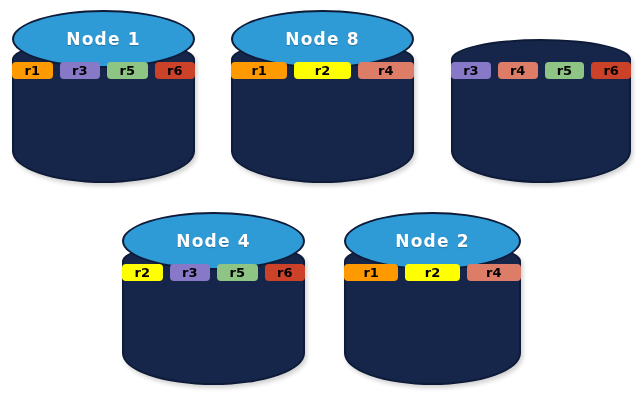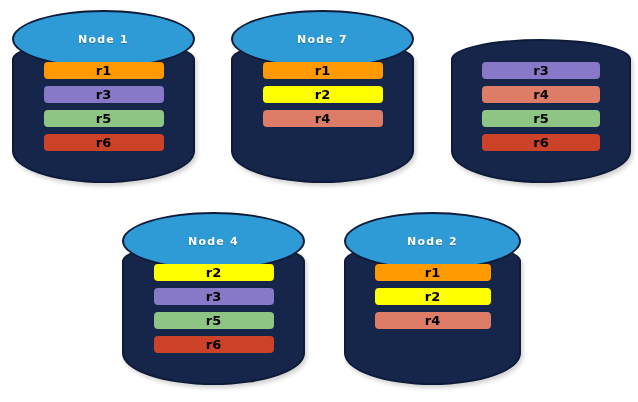--- a/index.html
+++ b/index.html
@@ -52,33 +52,33 @@
     border: 2px solid #0E1B38;
     border-radius: 50%;
     display: flex;
     align-items: center;
     justify-content: center;
   }
 
   .node-label {
     color: #ffffff;
     font-weight: bold;
-    font-size: 11px;
+    font-size: 17px;
     letter-spacing: 1.2px;
     text-shadow: 0 1px 1px rgba(0,0,0,0.25);
     white-space: nowrap;
     user-select: none;
   }
 
   .replica-stack {
     position: absolute;
     left: 0;
     right: 0;
     display: flex;
-    flex-direction: column;
+    flex-direction: row;
     align-items: center;
     gap: 7px;
   }
 
   .replica-bar {
     box-sizing: border-box;
     height: 17px;
     border-radius: 4px;
     display: flex;
     align-items: center;
@@ -102,21 +102,21 @@
       <div class="replica-stack" style="top: 52px;">
         <div class="replica-bar" style="width: 120px; background: rgb(255, 153, 0);">r1</div>
         <div class="replica-bar" style="width: 120px; background: rgb(136, 120, 200);">r3</div>
         <div class="replica-bar" style="width: 120px; background: rgb(143, 197, 132);">r5</div>
         <div class="replica-bar" style="width: 120px; background: rgb(204, 66, 40);">r6</div>
       </div>
     </div>
     <div class="node" style="left: 231px; top: 10px; width: 183px; height: 173px;">
       <div class="cyl-body" style="top: 29px; height: 144px;"></div>
       <div class="cyl-top" style="top: 0px; width: 183px; height: 58px;">
-        <div class="node-label">Node 7</div>
+        <div class="node-label">Node 8</div>
       </div>
       <div class="replica-stack" style="top: 52px;">
         <div class="replica-bar" style="width: 120px; background: rgb(255, 153, 0);">r1</div>
         <div class="replica-bar" style="width: 120px; background: rgb(255, 255, 0);">r2</div>
         <div class="replica-bar" style="width: 120px; background: rgb(221, 125, 104);">r4</div>
       </div>
     </div>
     <div class="node" style="left: 451px; top: 10px; width: 180px; height: 173px;">
       <div class="cyl-body" style="top: 29px; height: 144px;"></div>
       <div class="replica-stack" style="top: 52px;">

